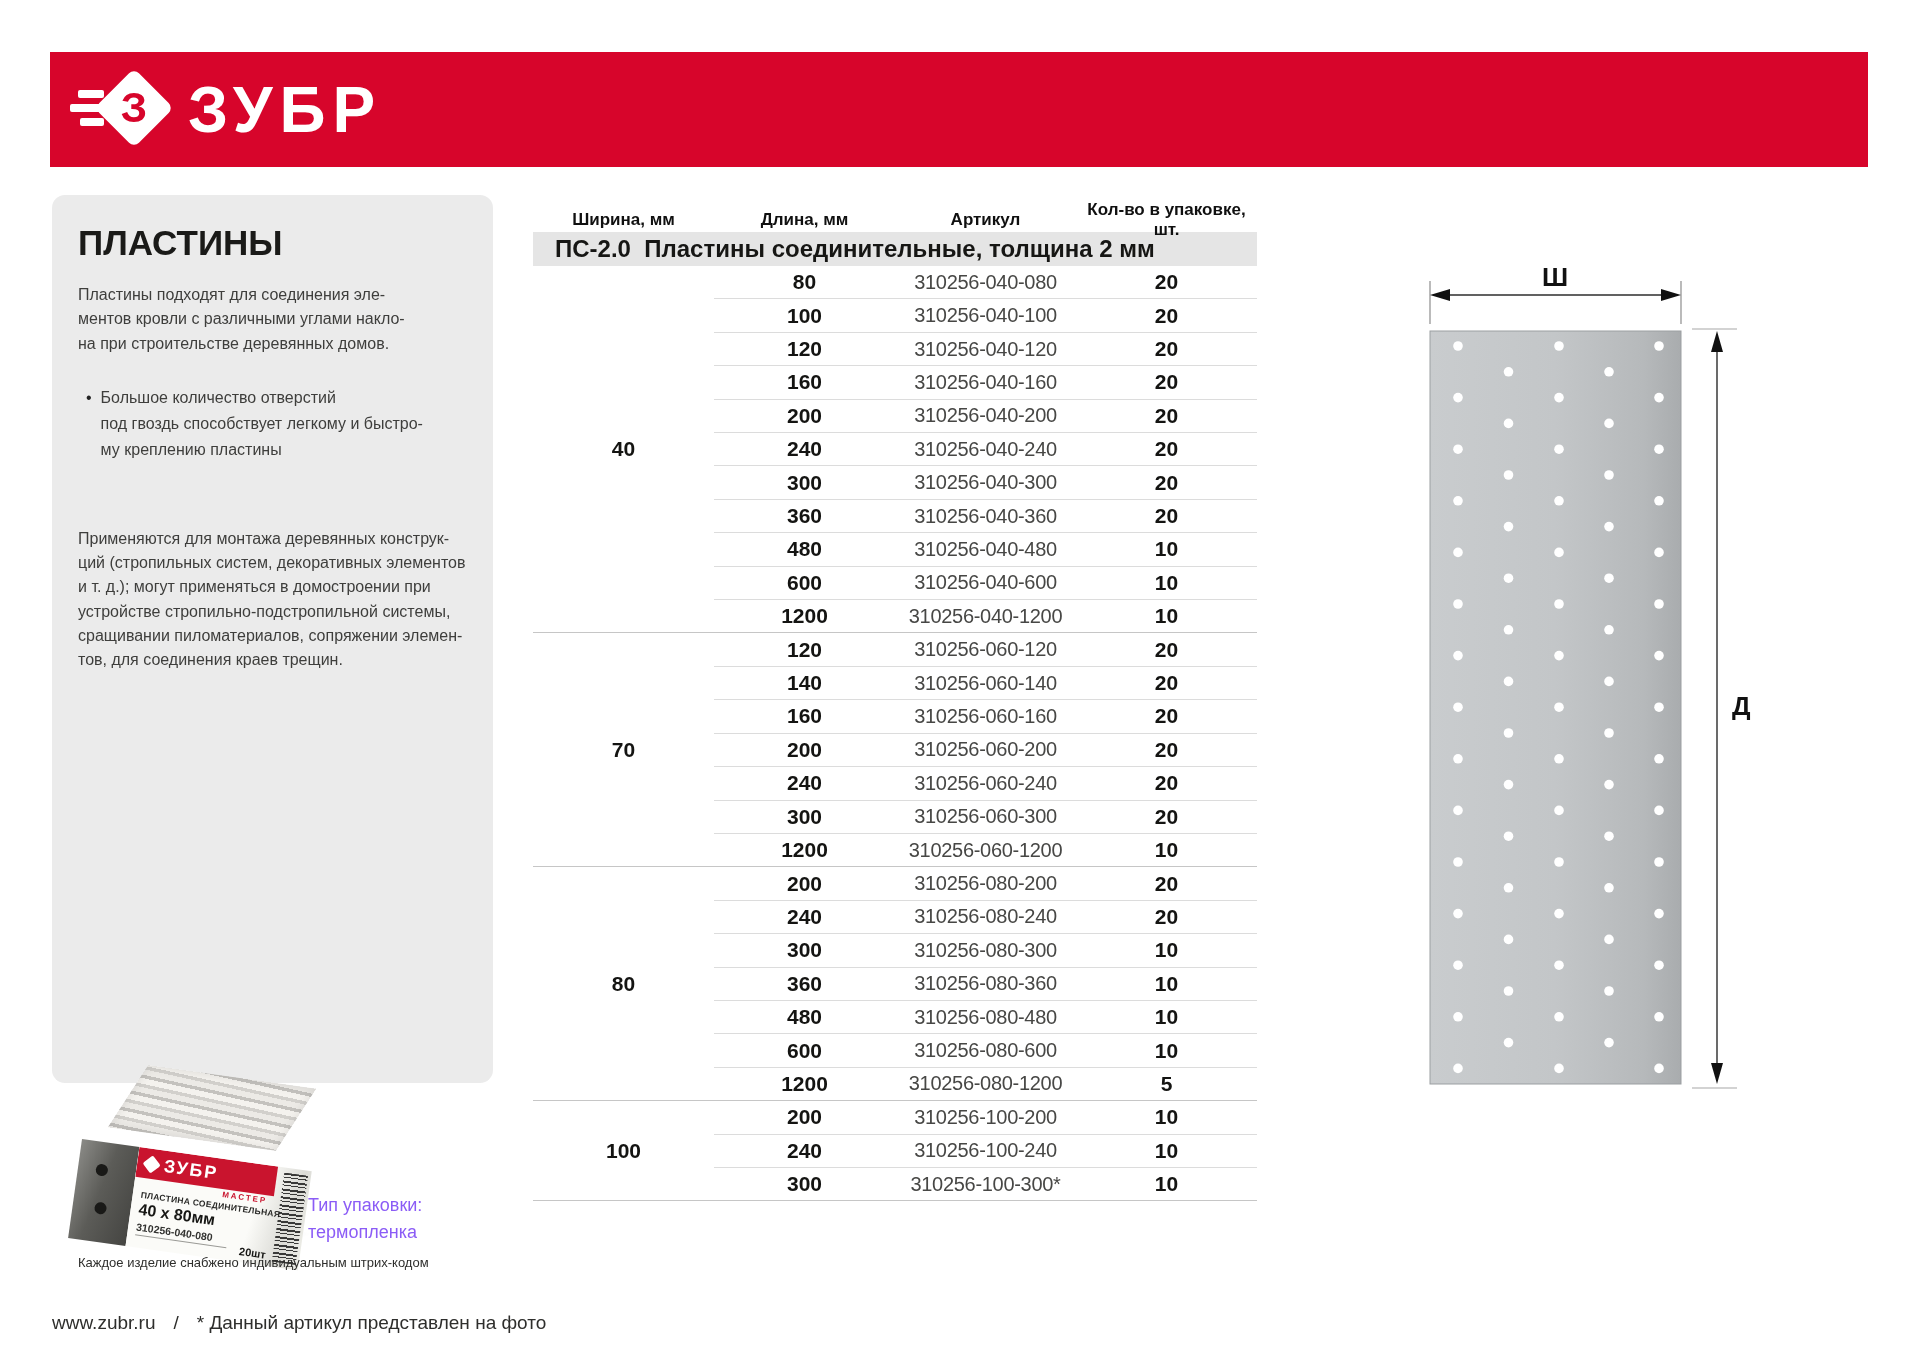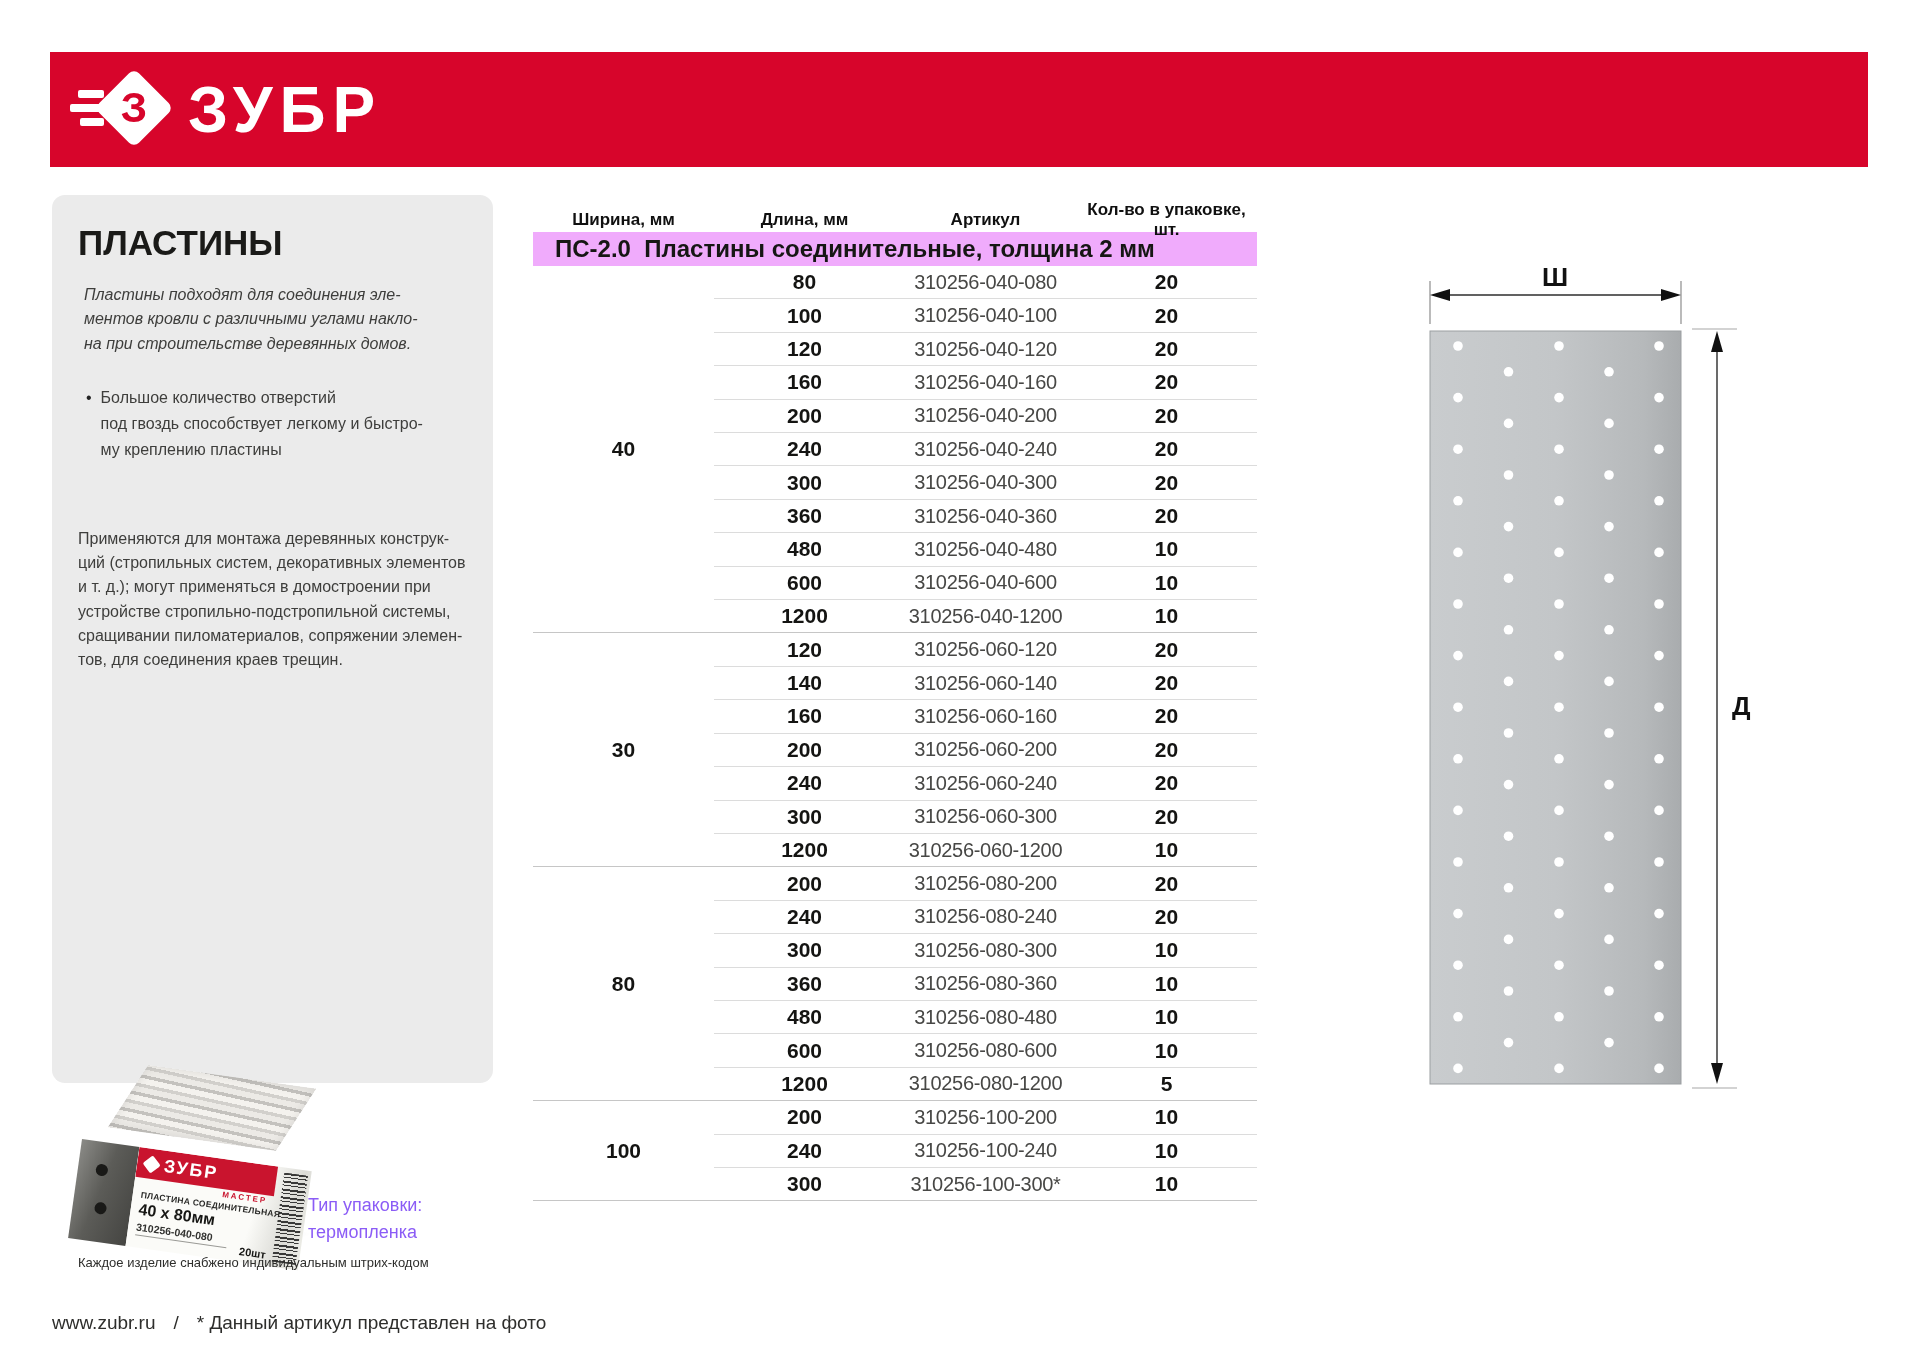--- a/index.html
+++ b/index.html
@@ -17,21 +17,21 @@
           justify-content:center;font-size:42px;font-weight:900;color:#d7052b;}
   .logo-bar{position:absolute;height:8px;background:#fff;border-radius:2px;}
   .logo-bar.b1{left:2px;top:38px;width:26px;}
   .logo-bar.b2{left:-6px;top:52px;width:38px;}
   .logo-bar.b3{left:4px;top:66px;width:24px;}
   .logo-word{font-size:64px;font-weight:900;letter-spacing:7px;color:#fff;line-height:1;}
 
   
   .sidebar{position:absolute;left:52px;top:195px;width:441px;height:888px;background:#ebebeb;border-radius:13px;}
   .sb-title{position:absolute;left:26px;top:28px;font-size:35px;font-weight:bold;color:#1a1a18;}
-  .sb-intro{position:absolute;left:32px;top:88px;font-size:16px;line-height:24.4px;color:#3e3e3c;white-space:pre-line;font-style:italic;}
+  .sb-intro{position:absolute;left:26px;top:88px;font-size:16px;line-height:24.4px;color:#3e3e3c;white-space:pre-line;}
   .sb-bullet{position:absolute;left:34px;top:190px;display:flex;gap:9px;}
   .sb-bullet-marker{font-size:16px;line-height:26px;color:#222;}
   .sb-bullet-text{font-size:16px;line-height:26px;color:#3e3e3c;white-space:pre-line;}
   .sb-desc{position:absolute;left:26px;top:288px;font-size:16px;line-height:24.2px;color:#3e3e3c;white-space:pre-line;margin-top:44px;}
   .pkg-type{position:absolute;left:256px;top:997px;font-size:18px;line-height:27px;color:#8b5cf6;white-space:pre-line;}
   .barcode-note{position:absolute;left:26px;top:1060px;font-size:13px;color:#2e2e2c;}
 
   
   .package{position:absolute;left:22px;top:878px;width:250px;height:178px;}
   .pkg-shadow{position:absolute;left:6px;top:152px;width:232px;height:18px;
@@ -57,21 +57,21 @@
   .lbl-article{font-size:10.5px;font-weight:bold;color:#333331;margin:2px 0 0 8px;padding-bottom:2px;
                border-bottom:1px solid #9a9a96;width:92px;}
   .lbl-qty{position:absolute;right:34px;bottom:5px;font-size:11px;font-weight:900;color:#161614;}
   .lbl-barcode{position:absolute;right:3px;top:5px;bottom:5px;width:24px;opacity:.85;
                background:repeating-linear-gradient(180deg,#1c1c1c 0 2px,transparent 2px 4px,#1c1c1c 4px 5px,transparent 5px 8px);}
 
   
   .table-wrap{position:absolute;left:533px;top:200px;width:724px;}
   .thead{display:grid;grid-template-columns:repeat(4,181px);align-items:center;height:32px;}
   .th{text-align:center;font-size:17px;font-weight:bold;color:#101010;}
-  .section-bar{height:34px;background:#f0abfc;display:flex;align-items:center;padding-left:22px;
+  .section-bar{height:34px;background:#e5e5e5;display:flex;align-items:center;padding-left:22px;
                box-sizing:border-box;font-size:24px;font-weight:bold;color:#161614;}
   .tbody{border-bottom:1px solid #c6c6c6;}
   .group{display:grid;grid-template-columns:181px 1fr;}
   .group + .group{border-top:1px solid #c6c6c6;}
   .gw{display:flex;align-items:center;justify-content:center;font-size:21px;font-weight:bold;color:#141412;}
   .rows .row{display:grid;grid-template-columns:181px 181px 181px;align-items:center;height:32.42px;}
   .rows .row + .row{border-top:1px solid #dcdcdc;}
   .cell{text-align:center;}
   .cell.length,.cell.qty{font-size:21px;font-weight:bold;color:#141412;}
   .cell.article{font-size:20px;color:#474745;letter-spacing:-0.3px;}
@@ -209,21 +209,21 @@
               <div class="cell qty">10</div>
             </div>
             <div class="row">
               <div class="cell length">1200</div>
               <div class="cell article">310256-040-1200</div>
               <div class="cell qty">10</div>
             </div>
           </div>
         </div>
         <div class="group">
-          <div class="gw">30</div>
+          <div class="gw">70</div>
           <div class="rows">
             <div class="row">
               <div class="cell length">120</div>
               <div class="cell article">310256-060-120</div>
               <div class="cell qty">20</div>
             </div>
             <div class="row">
               <div class="cell length">140</div>
               <div class="cell article">310256-060-140</div>
               <div class="cell qty">20</div>

